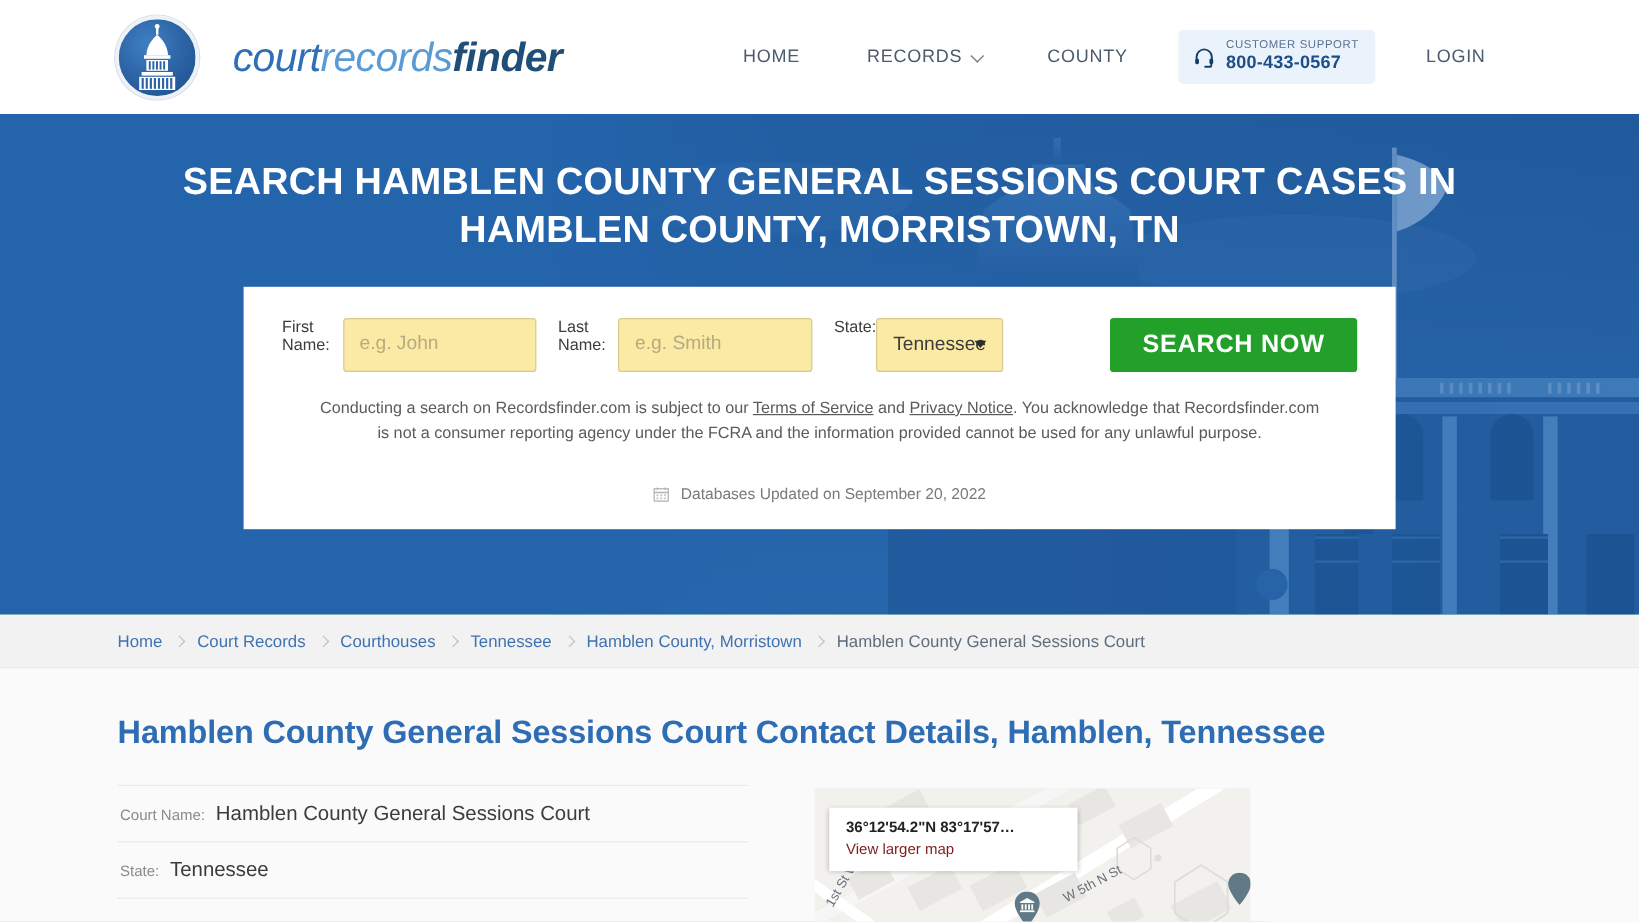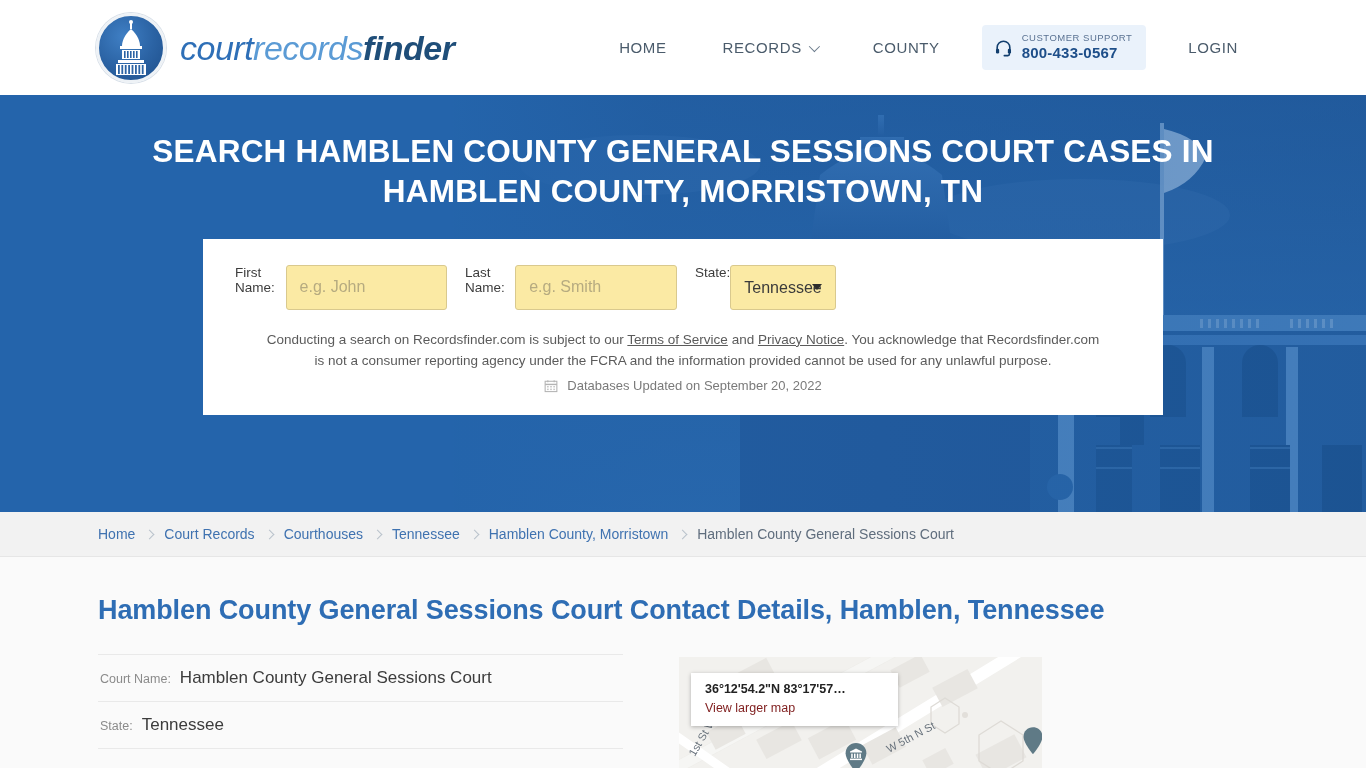--- a/index.html
+++ b/index.html
@@ -15,21 +15,21 @@
     height: 95px;
     background: #ffffff;
     display: flex;
     align-items: center;
     position: relative;
   }
   .brand {
     display: flex;
     align-items: center;
     margin-left: 96px;
-    gap: 14px;
+    gap: 28px;
   }
   .brand-logo {
     width: 70px; height: 70px;
     flex: 0 0 70px;
     border-radius: 50%;
     background: radial-gradient(circle at 38% 32%, #3f7fc4 0%, #2b63a4 52%, #1d4e8a 100%);
     border: 3px solid #eef2f6;
     box-shadow: 0 0 0 1px #d7dfe8;
     position: relative;
     overflow: hidden;
@@ -190,21 +190,21 @@
   .disclaimer {
     margin-top: 19px;
     font-size: 13.5px;
     line-height: 1.62;
     color: #5b5b5b;
     text-align: center;
     padding: 0 28px;
   }
   .disclaimer a { color: #5b5b5b; text-decoration: underline; }
   .updated {
-    margin-top: 6px;
+    margin-top: 32px;
     text-align: center;
     font-size: 13px;
     color: #7a7a7a;
     display: flex;
     align-items: center;
     justify-content: center;
     gap: 9px;
   }
   .cal-icon { display: flex; color: #b3b3b3; }
 
@@ -484,20 +484,21 @@
         </div>
         <div class="field st">
           <label class="field-label">State:</label>
           <div class="select-wrap">
             <select class="select-input">
               <option>Tennessee</option>
             </select>
             <i class="select-arrow"></i>
           </div>
         </div>
+        <button class="search-btn">SEARCH NOW</button>
       </div>
 
       <p class="disclaimer"><span>Conducting a search on Recordsfinder.com is subject to our </span><a>Terms of Service</a><span> and </span><a>Privacy Notice</a><span>. You acknowledge that Recordsfinder.com is not a consumer reporting agency under the FCRA and the information provided cannot be used for any unlawful purpose.</span></p>
 
       <div class="updated">
         <span class="cal-icon">
           <svg width="14" height="14" viewBox="0 0 16 16" fill="none" stroke="#b3b3b3" stroke-width="1.2">
             <rect x="1.3" y="2.6" width="13.4" height="11.8"></rect>
             <path d="M1.3 6.2h13.4" stroke-width="1.6"></path>
             <path d="M4.4 1.4v2.4M11.6 1.4v2.4"></path>

